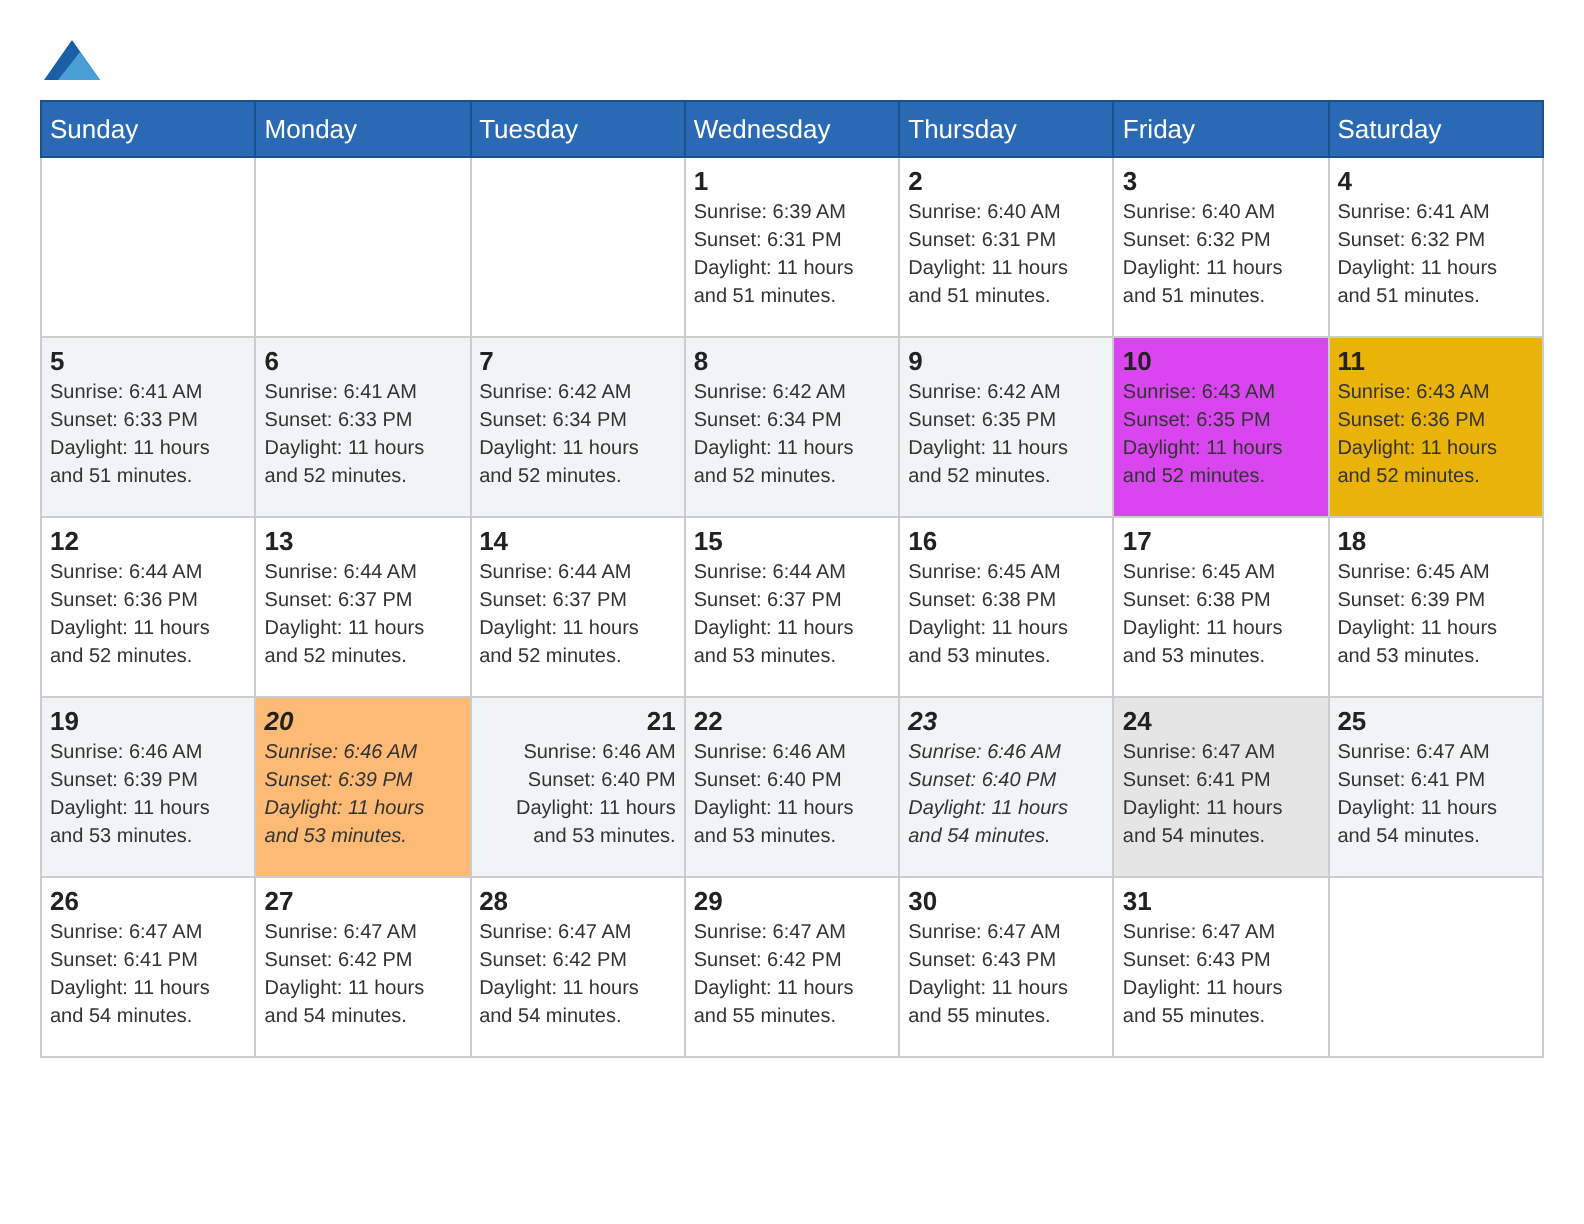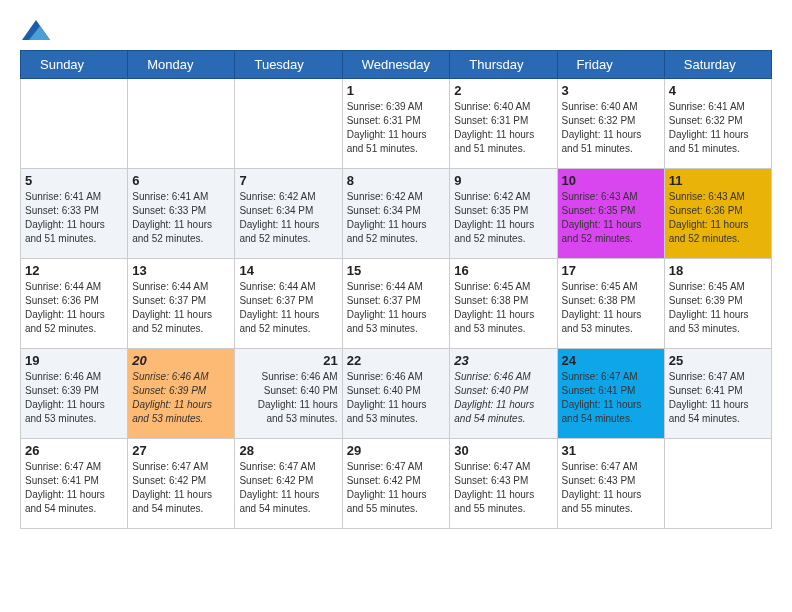--- a/index.html
+++ b/index.html
@@ -49,21 +49,21 @@
       color: #555;
     }
     .calendar {
       width: 100%;
       border-collapse: collapse;
       font-size: 11px;
     }
     .calendar th {
       background-color: #2a6ab5;
       color: #fff;
-      padding: 6px 19px;
+      padding: 6px 4px;
       text-align: left;
       font-size: 13px;
       font-weight: normal;
       border: 1px solid #1a5090;
     }
     .calendar td {
       vertical-align: top;
       padding: 4px;
       border: 1px solid #ccc;
       width: 107px;
@@ -218,21 +218,21 @@
           <div class="day-info">Sunrise: 6:46 AM<br>Sunset: 6:40 PM<br>Daylight: 11 hours and 53 minutes.</div>
         </td>
         <td style="background: rgb(240, 244, 248);">
           <div class="day-num">22</div>
           <div class="day-info">Sunrise: 6:46 AM<br>Sunset: 6:40 PM<br>Daylight: 11 hours and 53 minutes.</div>
         </td>
         <td style="background: rgb(240, 244, 248); font-style: italic;">
           <div class="day-num">23</div>
           <div class="day-info">Sunrise: 6:46 AM<br>Sunset: 6:40 PM<br>Daylight: 11 hours and 54 minutes.</div>
         </td>
-        <td style="background: #0ea5e9;">
+        <td style="background: #e5e5e5;">
           <div class="day-num">24</div>
           <div class="day-info">Sunrise: 6:47 AM<br>Sunset: 6:41 PM<br>Daylight: 11 hours and 54 minutes.</div>
         </td>
         <td style="background: rgb(240, 244, 248);">
           <div class="day-num">25</div>
           <div class="day-info">Sunrise: 6:47 AM<br>Sunset: 6:41 PM<br>Daylight: 11 hours and 54 minutes.</div>
         </td>
       </tr>
       <tr>
         <td>

